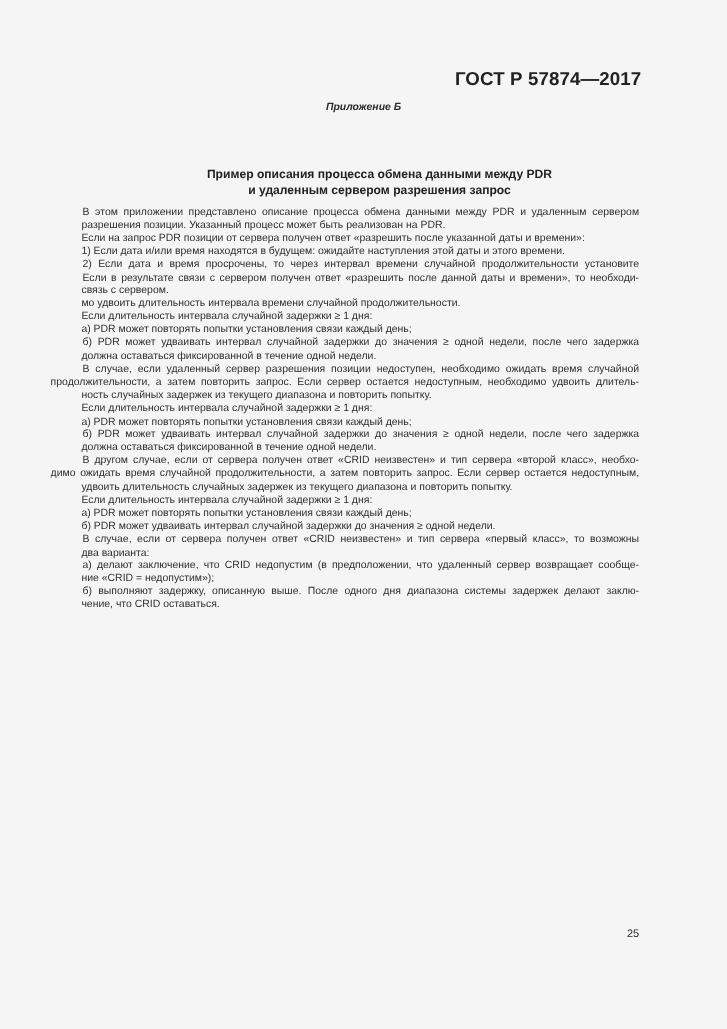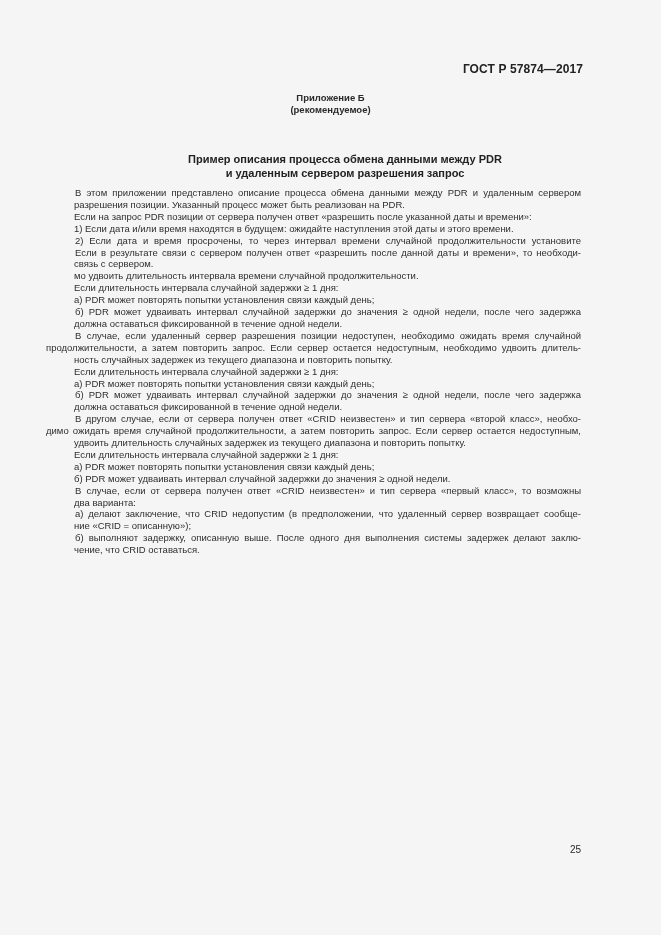--- a/index.html
+++ b/index.html
@@ -18,21 +18,21 @@
     .page {
       position: absolute;
       left: 0; top: 0;
       width: 661px; height: 935px;
       background: #f5f5f5;
     }
     .doc-code {
       position: absolute;
       right: 78px;
       top: 62px;
-      font-size: 12px;
+      font-size: 17px;
       font-weight: bold;
       letter-spacing: 0.1px;
       color: #222;
     }
     .appendix-head {
       position: absolute;
       left: 0; right: 0;
       top: 92px;
       text-align: center;
       font-size: 9.5px;
@@ -45,21 +45,21 @@
       left: 0; right: 0;
       top: 152px;
       text-align: center;
       font-size: 11px;
       font-weight: bold;
       line-height: 14px;
       color: #222;
       padding-left: 29px;
     }
     .section-title .t-line { display: block; }
-    .appendix-head .t-line { display: block; }
+    .appendix-head .t-line { display: block; font-style: italic; }
     .body-text {
       position: absolute;
       left: 46px;
       width: 535px;
       top: 187px;
       font-size: 9.5px;
       line-height: 11.9px;
       color: #2e2e2e;
     }
     .line {
@@ -81,21 +81,20 @@
   </style>
 </head>
 <body>
 
 <div class="page">
 
   <div class="doc-code">ГОСТ Р 57874—2017</div>
 
   <div class="appendix-head">
     <span class="t-line">Приложение Б</span>
-    <span class="t-line">(рекомендуемое)</span>
   </div>
 
   <div class="section-title">
     <span class="t-line">Пример описания процесса обмена данными между PDR</span>
     <span class="t-line">и удаленным сервером разрешения запрос</span>
   </div>
 
   <div class="body-text" id="body-text">
       <span class="line indent">В этом приложении представлено описание процесса обмена данными между PDR и удаленным сервером</span>
       <span class="line last">разрешения позиции. Указанный процесс может быть реализован на PDR.</span>
@@ -118,19 +117,19 @@
       <span class="line last">должна оставаться фиксированной в течение одной недели.</span>
       <span class="line indent">В другом случае, если от сервера получен ответ «CRID неизвестен» и тип сервера «второй класс», необхо-</span>
       <span class="line">димо ожидать время случайной продолжительности, а затем повторить запрос. Если сервер остается недоступным,</span>
       <span class="line last">удвоить длительность случайных задержек из текущего диапазона и повторить попытку.</span>
       <span class="line indent last">Если длительность интервала случайной задержки ≥ 1 дня:</span>
       <span class="line indent last">а) PDR может повторять попытки установления связи каждый день;</span>
       <span class="line indent last">б) PDR может удваивать интервал случайной задержки до значения ≥ одной недели.</span>
       <span class="line indent">В случае, если от сервера получен ответ «CRID неизвестен» и тип сервера «первый класс», то возможны</span>
       <span class="line last">два варианта:</span>
       <span class="line indent">а) делают заключение, что CRID недопустим (в предположении, что удаленный сервер возвращает сообще-</span>
-      <span class="line last">ние «CRID = описанную»);</span>
-      <span class="line indent">б) выполняют задержку, описанную выше. После одного дня выполнения системы задержек делают заклю-</span>
+      <span class="line last">ние «CRID = недопустим»);</span>
+      <span class="line indent">б) выполняют задержку, описанную выше. После одного дня диапазона системы задержек делают заклю-</span>
       <span class="line last">чение, что CRID оставаться.</span>
     </div>
 
   <div class="page-number">25</div>
 </div>
 
 </body></html>

